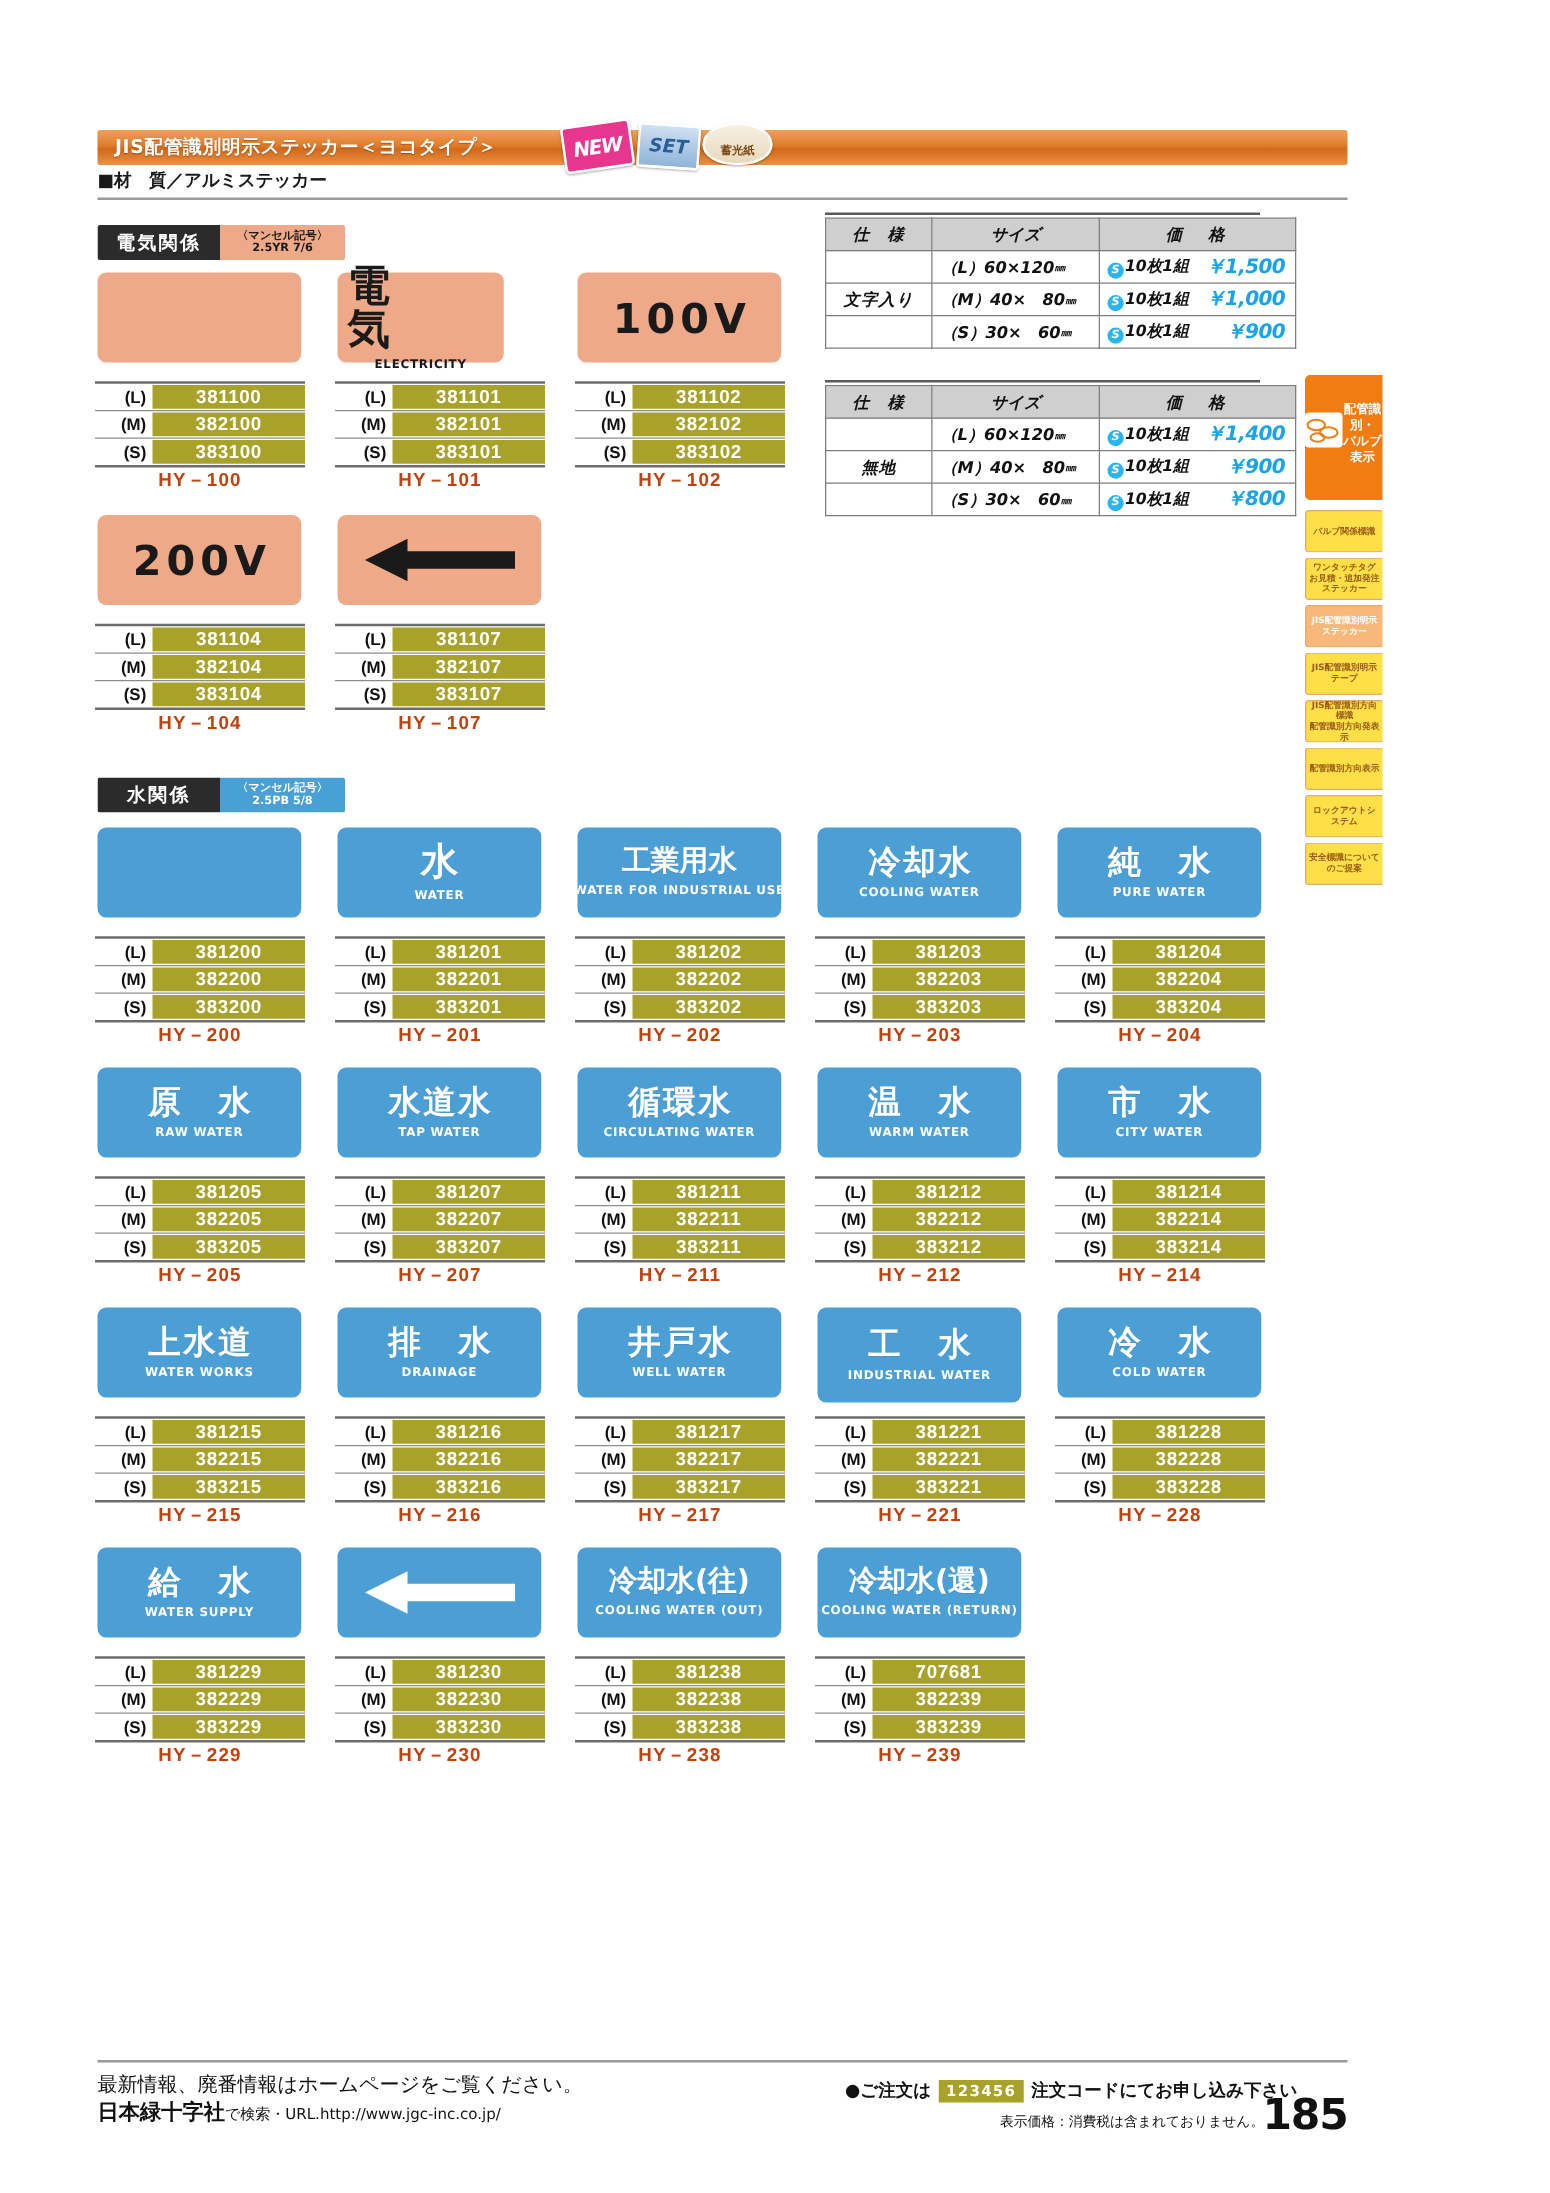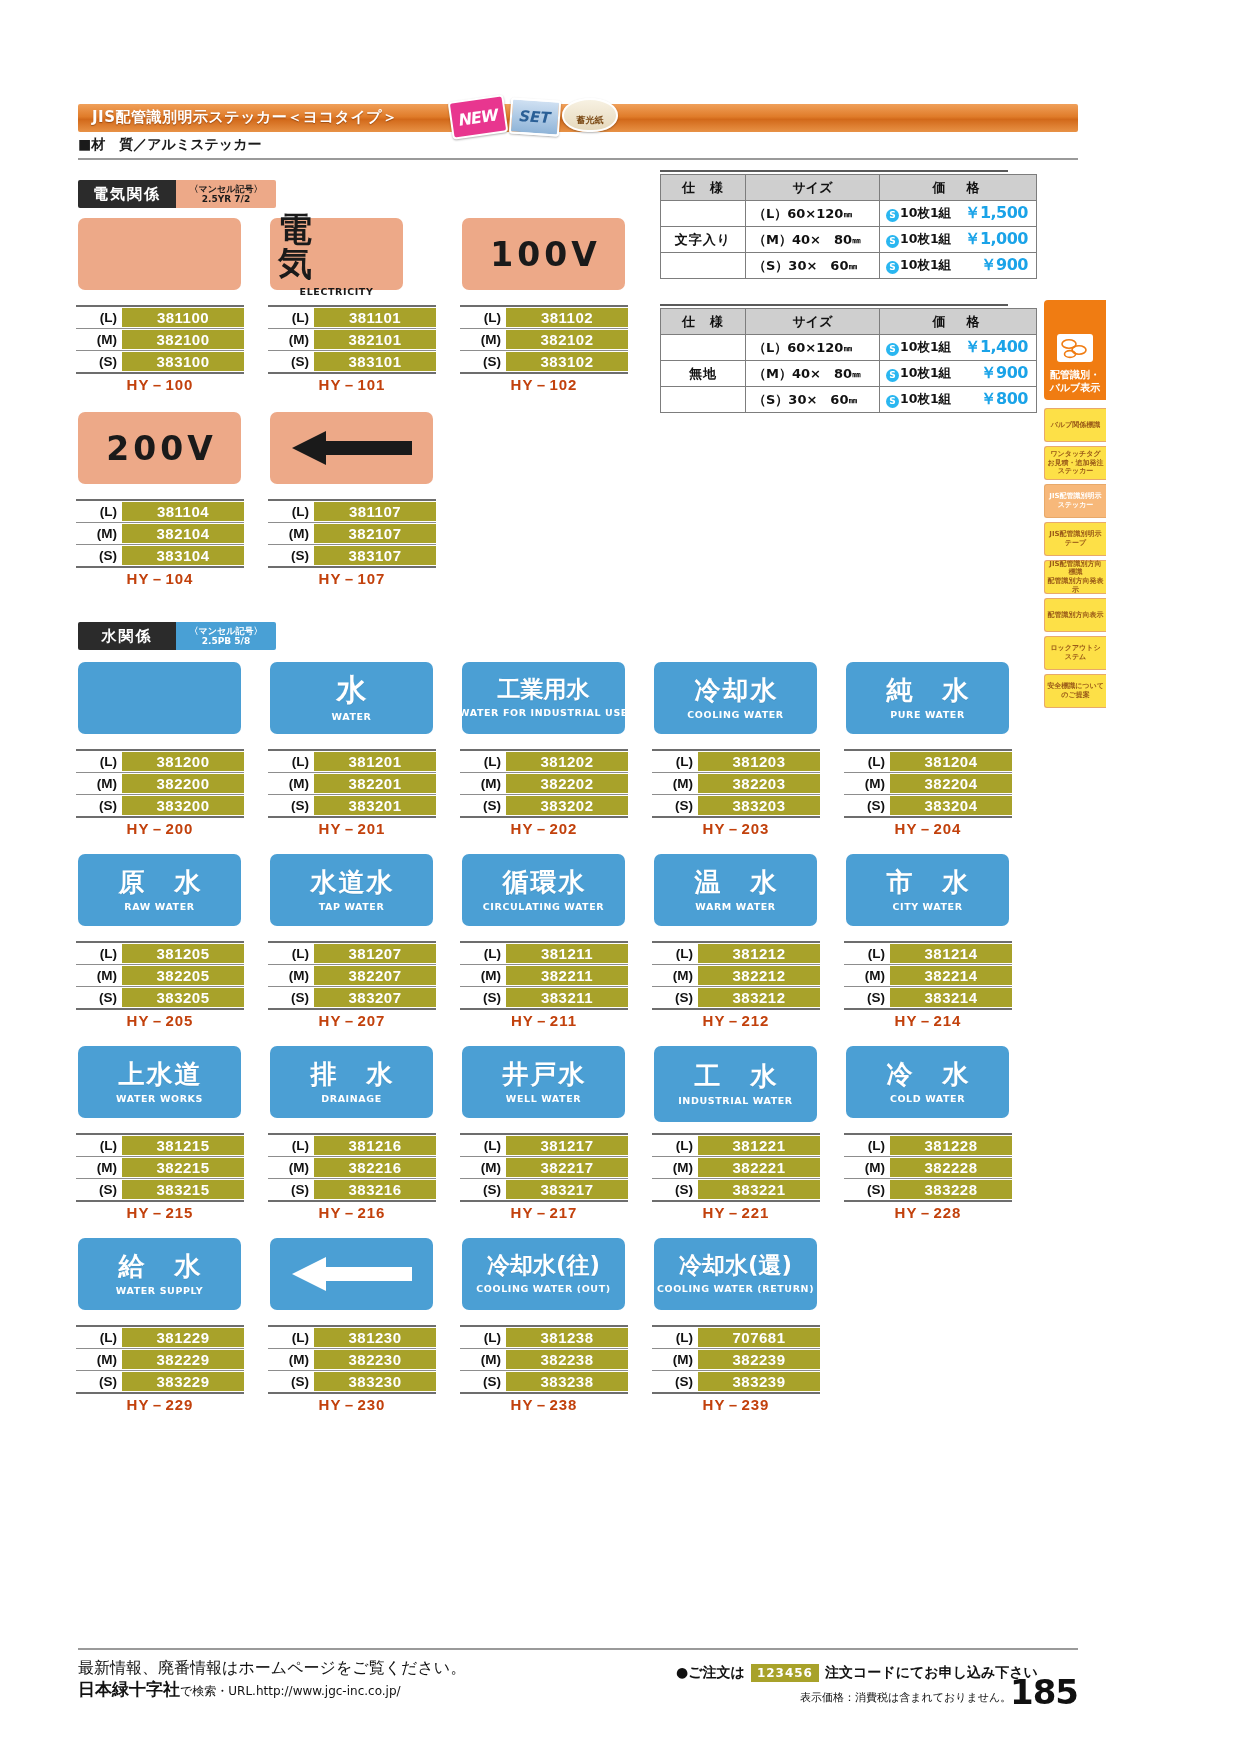--- a/index.html
+++ b/index.html
@@ -71,21 +71,21 @@
     padding:0 8px;min-width:84px;text-align:center;
   }
   .mu-elec{background:#eda988;}
   .mu-water{background:#49a0d5;}
   .mu-water .l1,.mu-water .l2{color:#ffffff;}
 
   
   .ptable{position:absolute;border-collapse:collapse;font-size:13px;}
   .ptable td,.ptable th{
     border:1px solid #7d7d7d;padding:0;height:25px;
-    text-align:center;color:#111;font-weight:bold;white-space:nowrap;
+    text-align:center;color:#111;font-weight:bold;white-space:nowrap;font-style:italic;
   }
   .ptable th{background:#cfcfcf;font-size:13px;letter-spacing:4px;}
   .ptable .c-spec{width:84px;letter-spacing:1px;}
   .ptable .c-size{width:126px;text-align:left;padding-left:7px;letter-spacing:0;}
   .ptable .c-price{width:150px;text-align:left;padding-left:6px;}
   .ptable .c-price .qty{color:#111;font-size:12.5px;}
   .ptable .c-price .yen{color:#1aa3e8;font-size:16px;font-weight:bold;letter-spacing:-.5px;}
   .s-mark{
     display:inline-block;width:13px;height:13px;border-radius:50%;
     background:#29b6f0;color:#fff;font-size:9px;font-weight:bold;
@@ -137,21 +137,21 @@
   .codes .hy{
     text-align:center;font-size:15px;font-weight:bold;color:#c2410c;
     letter-spacing:1px;line-height:22px;
     font-family:"Liberation Sans",sans-serif;
   }
 
   
   .idx-main{
     position:absolute;left:1044px;top:300px;width:62px;height:100px;
     background:#f07c12;border-radius:4px 0 0 4px;
-    display:flex;flex-direction:column;align-items:center;justify-content:flex-end;
+    display:flex;align-items:center;justify-content:flex-end;
     padding-bottom:6px;box-sizing:border-box;
   }
   .idx-main .ico{
     width:36px;height:28px;background:#ffffff;border-radius:3px;
     margin-bottom:6px;display:flex;align-items:center;justify-content:center;
   }
   .idx-main .lbl{
     color:#ffffff;font-size:10px;font-weight:bold;line-height:1.3;text-align:center;
   }
   .idx-tab{
@@ -188,21 +188,21 @@
     <div class="badge-set">SET</div>
     <div class="badge-seal">蓄光紙</div>
   </div>
   <div class="material-line">■材　質／アルミステッカー</div>
   <div class="rule-top"></div>
 
   <div class="sec-badge" style="left:78px;top:180px;">
     <div class="nm">電気関係</div>
     <div class="mu mu-elec">
       <span class="l1">〈マンセル記号〉</span>
-      <span class="l2">2.5YR  7/2</span>
+      <span class="l2">2.5YR  7/6</span>
     </div>
   </div>
 
   <div class="sec-badge" style="left:78px;top:622px;">
     <div class="nm">水関係</div>
     <div class="mu mu-water">
       <span class="l1">〈マンセル記号〉</span>
       <span class="l2">2.5PB  5/8</span>
     </div>
   </div>

